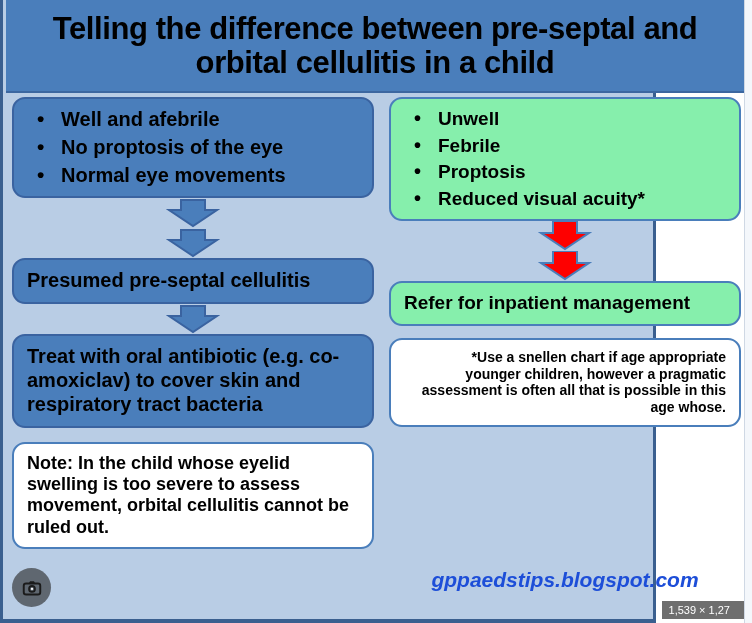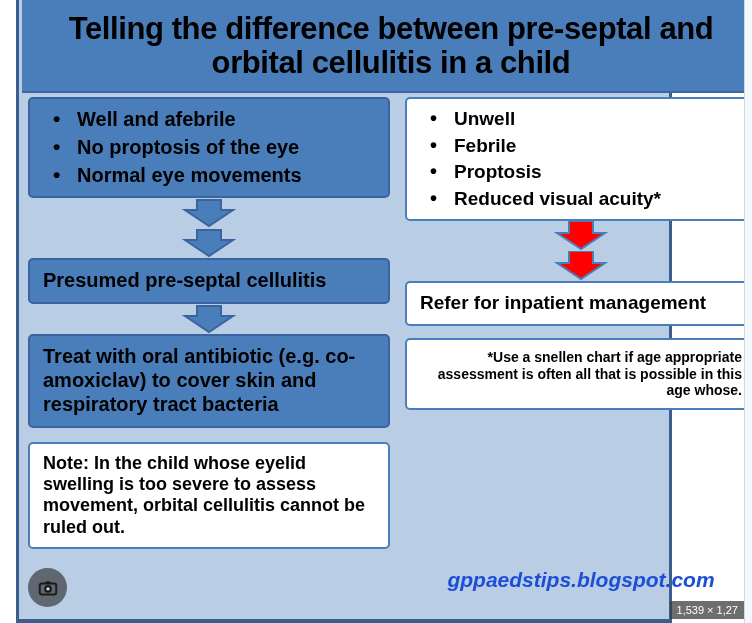--- a/index.html
+++ b/index.html
@@ -13,21 +13,21 @@
   #page {
     position: relative;
     width: 752px;
     height: 623px;
     overflow: hidden;
     background: #ffffff;
   }
   
   #frame {
     position: absolute;
-    left: 16px; top: 0;
+    left: 0; top: 0;
     width: 656px;
     height: 623px;
     background: #b9cde5;
     border-left: 3px solid #3a5f8f;
     border-right: 3px solid #3a5f8f;
     border-bottom: 4px solid #3a5f8f;
     box-sizing: border-box;
   }
   #right-margin {
     position: absolute;
@@ -63,32 +63,32 @@
   .col {
     position: absolute;
     top: 97px;
   }
   #col-left { left: 9px; width: 362px; }
   #col-right { left: 386px; width: 352px; }
 
   .node {
     position: relative;
     box-sizing: border-box;
-    border-radius: 5px;
+    border-radius: 13px;
     padding: 9px 13px;
     font-weight: bold;
     color: #000000;
     line-height: 1.19;
   }
   .node.blue {
     background: #4a7ebb;
     border: 2px solid #3a63a0;
   }
   .node.red {
-    background: #ffffff;
+    background: #86efac;
     border: 2px solid #4a7ebb;
   }
   .node.white {
     background: #ffffff;
     border: 2px solid #4a7ebb;
   }
   ul.bullets {
     margin: 0;
     padding: 0;
     list-style: none;
@@ -149,21 +149,21 @@
     justify-content: center;
   }
   
   #dim-badge {
     position: absolute;
     right: 8px;
     bottom: 4px;
     background: rgba(60,60,60,0.74);
     color: #ffffff;
     font-size: 11px;
-    padding: 3px 6px 3px 7px;
+    padding: 3px 14px 3px 7px;
     white-space: nowrap;
     overflow: hidden;
   }
 </style>
 </head>
 <body>
 
 <div id="page">
 
   <div id="frame">
@@ -234,20 +234,21 @@
         </svg>
       </div>
 
       <div class="node red f19">Refer for inpatient management</div>
 
       <div style="height:12px"></div>
 
       <div class="node white f14">
         <div class="lines">
           <div>*Use a snellen chart if age appropriate</div>
+          <div>younger children, however a pragmatic</div>
           <div>assessment is often all that is possible in this</div>
           <div>age whose.</div>
         </div>
       </div>
     </div>
 
     <div id="blog-url">gppaedstips.blogspot.com</div>
 
     <div id="capture-badge">
       <svg width="22" height="22" viewBox="0 0 24 24" aria-hidden="true">

